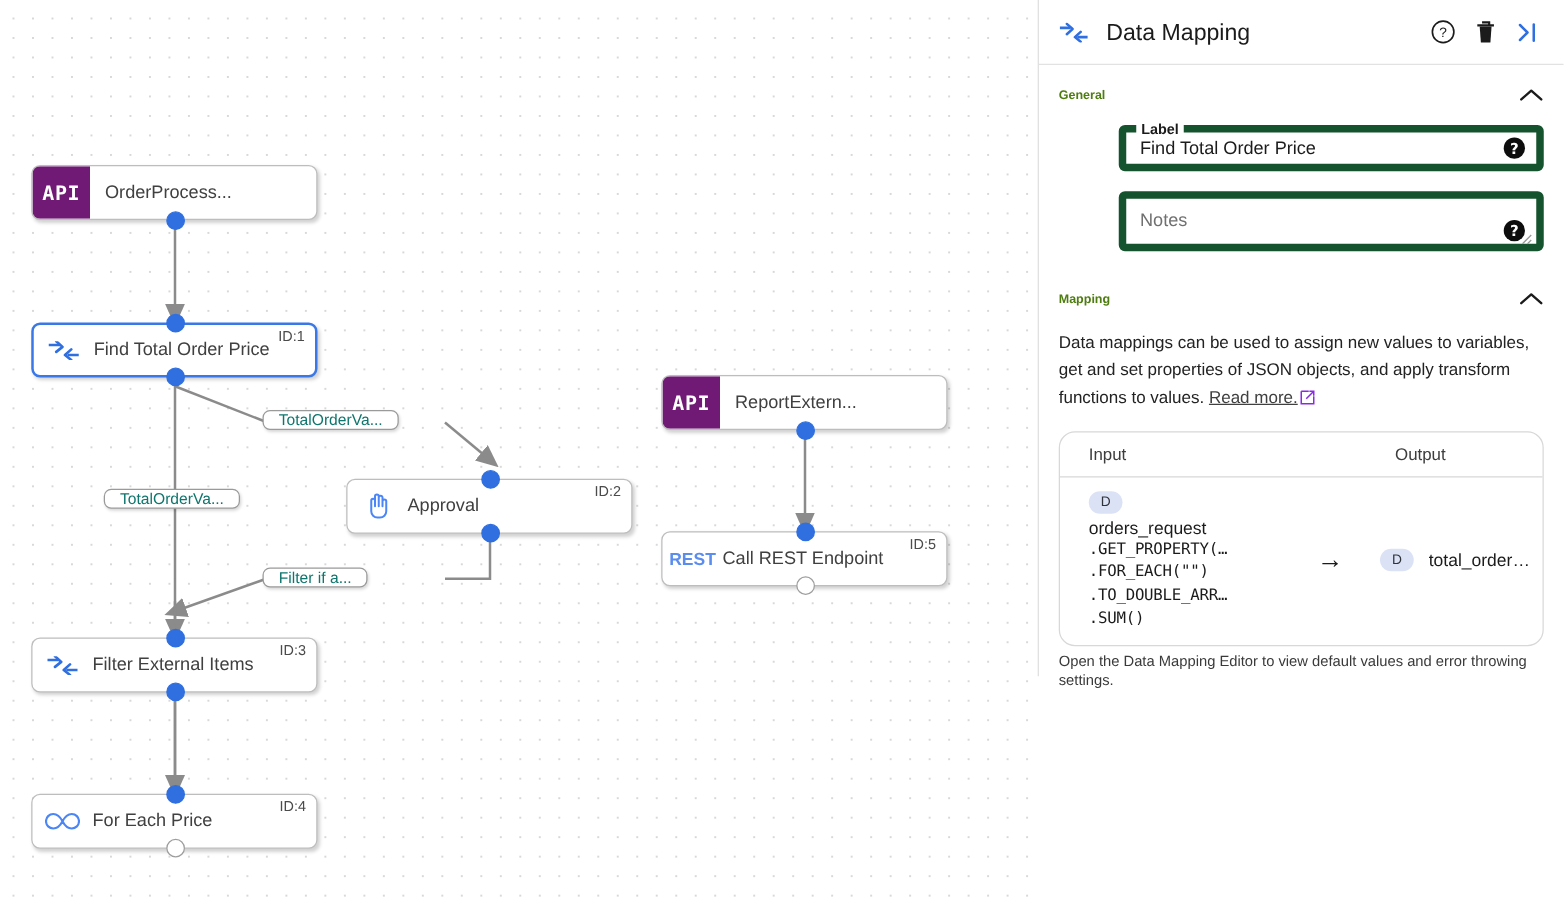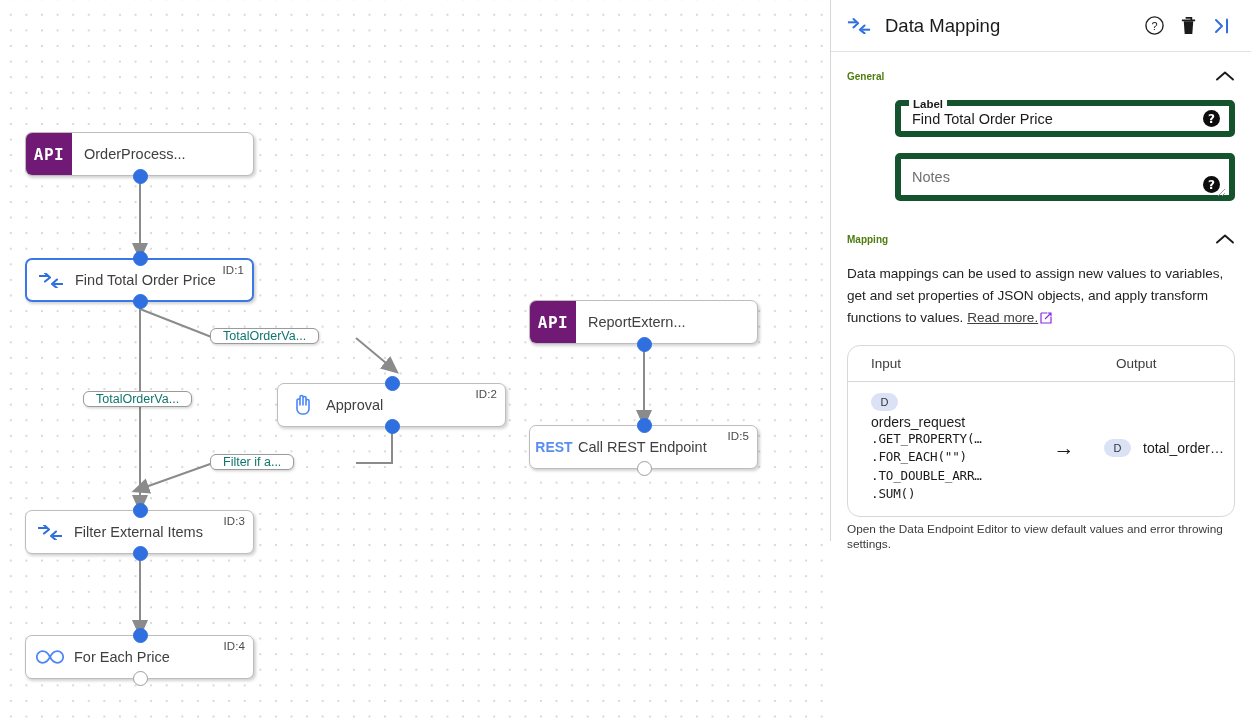--- a/index.html
+++ b/index.html
@@ -421,21 +421,21 @@
             <div class="map-fn">.SUM()</div>
           </div>
           <div class="map-arrow">→</div>
           <div class="map-out">
             <div class="dbadge">D</div>
             <div class="map-out-name">total_order…</div>
           </div>
         </div>
       </div>
 
-      <div class="map-note">Open the Data Endpoint Editor to view default values and error throwing settings.</div>
+      <div class="map-note">Open the Data Mapping Editor to view default values and error throwing settings.</div>
 
     </div>
 
     <div class="divider"></div>
 
 
     <div class="divider"></div>
 
   </div>
 </div>

